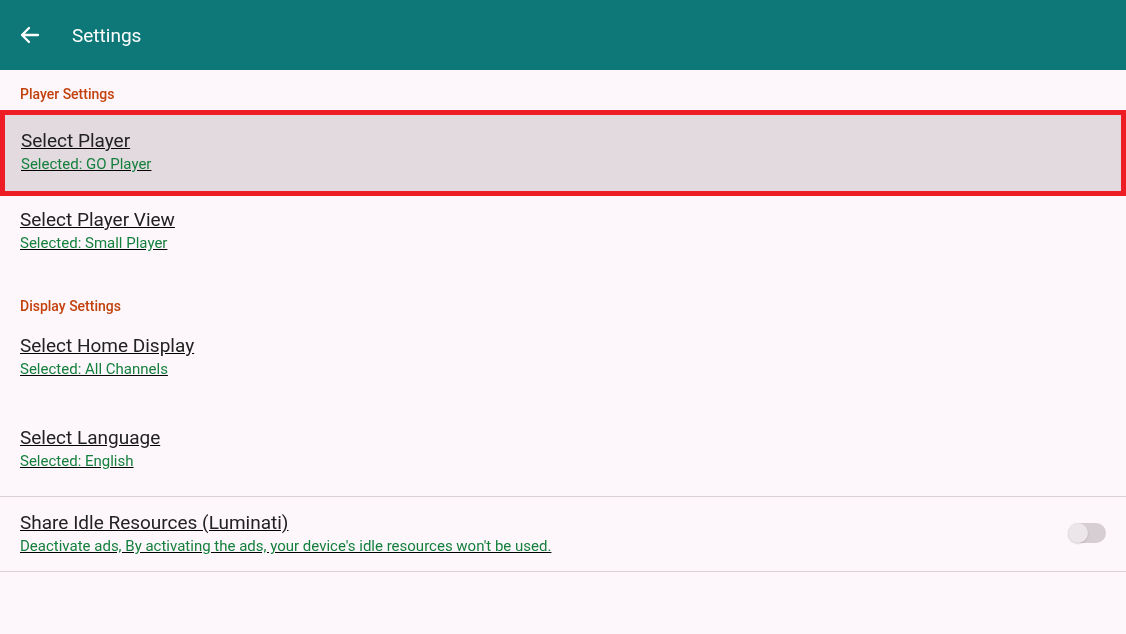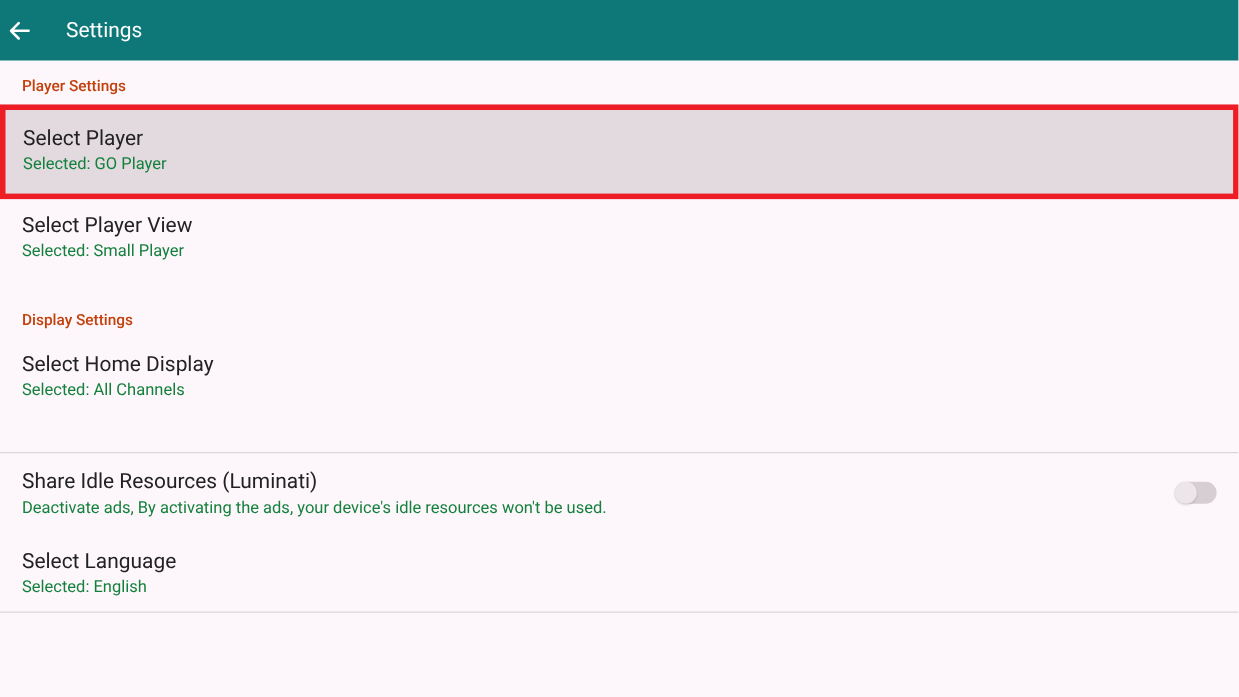--- a/index.html
+++ b/index.html
@@ -9,24 +9,24 @@
       font-family: Roboto, Arial, sans-serif;
     }
     body {
       width: 1126px;
       height: 634px;
       background: #fdf7fb;
       overflow: hidden;
     }
     .app-bar {
       background: #0e7879;
-      height: 55px;
+      height: 70px;
       display: flex;
       align-items: center;
-      padding: 0 4px;
+      padding: 0 16px;
       color: #fff;
     }
     .back-icon {
       display: inline-flex;
       align-items: center;
       justify-content: center;
       width: 28px;
       height: 28px;
       margin-right: 28px;
       cursor: pointer;
@@ -47,20 +47,21 @@
     .setting-item {
       padding: 12px 20px 14px 20px;
       cursor: pointer;
       display: flex;
       justify-content: space-between;
       align-items: center;
     }
     .setting-item .text-block {
       display: flex;
       flex-direction: column;
+      text-decoration: underline;
     }
     .setting-title {
       font-size: 19px;
       color: #222;
       margin-bottom: 3px;
     }
     .setting-subtitle {
       font-size: 15px;
       color: #15803d;
     }
@@ -133,31 +134,31 @@
 
   <div class="setting-item">
     <div class="text-block">
       <div class="setting-title">Select Home Display</div>
       <div class="setting-subtitle">Selected: All Channels</div>
     </div>
   </div>
   <div class="spacer-after"></div>
 
 
+  <div class="setting-item">
+    <div class="text-block">
+      <div class="setting-title">Select Language</div>
+      <div class="setting-subtitle">Selected: English</div>
+    </div>
+  </div>
+
   <div class="setting-item divider-top last-row" style="margin-top:12px;">
     <div class="text-block">
       <div class="setting-title">Share Idle Resources (Luminati)</div>
       <div class="setting-subtitle">Deactivate ads, By activating the ads, your device's idle resources won't be used.</div>
     </div>
     <div class="toggle">
       <div class="toggle-knob"></div>
     </div>
   </div>
-
-  <div class="setting-item">
-    <div class="text-block">
-      <div class="setting-title">Select Language</div>
-      <div class="setting-subtitle">Selected: English</div>
-    </div>
-  </div>
   <div class="divider-top" style="height:1px;"></div>
 
 </div>
 
 </body></html>

